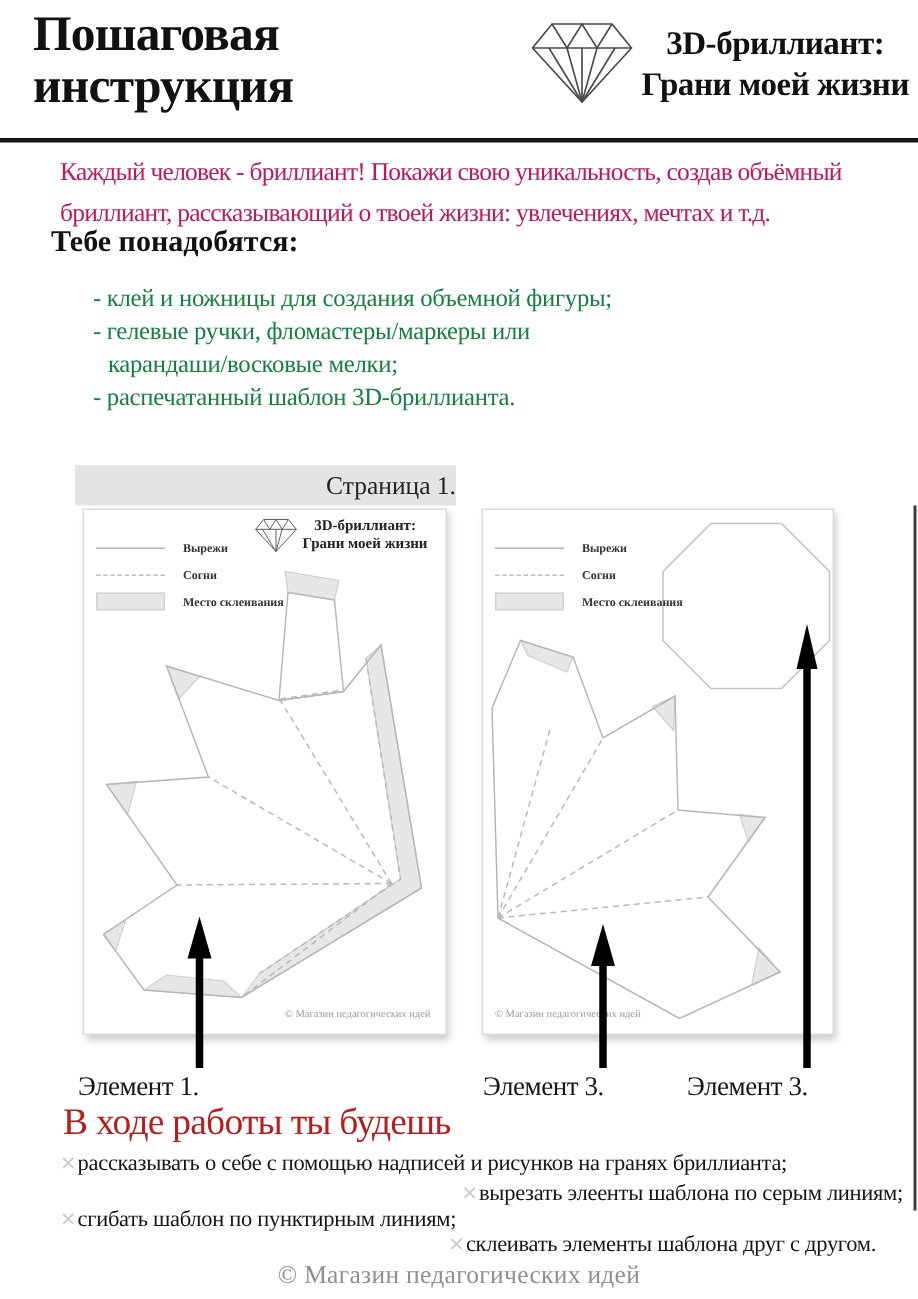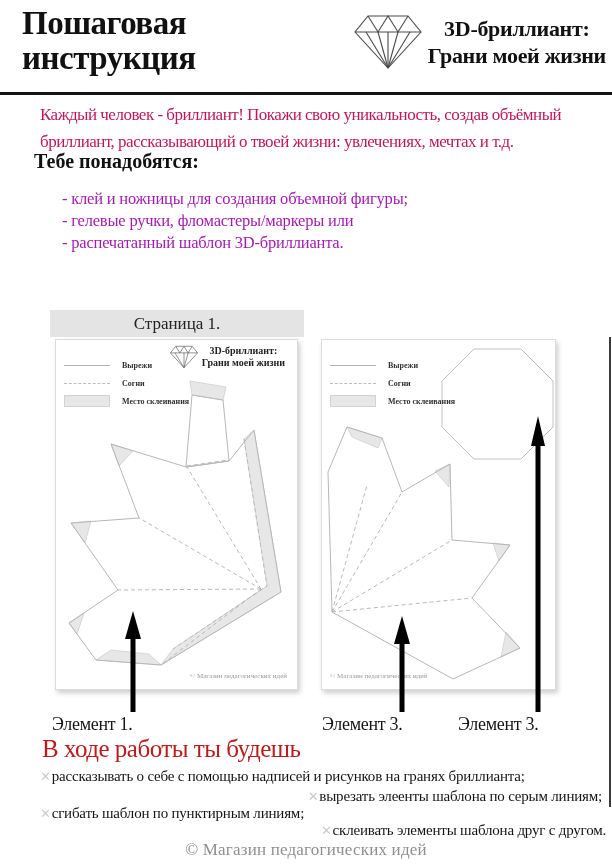--- a/index.html
+++ b/index.html
@@ -13,30 +13,30 @@
   .logo-text{text-align:center;font-weight:bold;font-size:22px;line-height:27px;
              letter-spacing:-0.3px;color:#111;white-space:nowrap;}
   .rule{position:absolute;left:0;top:92px;width:612px;height:3px;background:#151515;}
   .edge-line{position:absolute;left:609px;top:337px;width:2px;height:470px;background:#3c3c3c;}
 
   
   .intro{position:absolute;left:40px;top:101px;font-size:17px;line-height:27px;
          letter-spacing:-0.5px;white-space:nowrap;color:#be185d;}
   .needs-heading{position:absolute;left:34px;top:150px;font-size:20px;font-weight:bold;color:#111;}
   .needs{position:absolute;left:62px;top:188px;font-size:16.5px;line-height:22px;
-         letter-spacing:-0.2px;white-space:nowrap;color:#a21caf;}
+         letter-spacing:-0.2px;white-space:nowrap;color:#15803d;}
   .needs .cont{padding-left:10px;}
 
   .section-heading{position:absolute;left:0;top:278px;width:612px;text-align:center;
                    font-size:19px;font-weight:bold;color:#111;}
 
   
   .panel-bar{position:absolute;top:310px;height:27px;background:#e4e4e4;
              display:flex;align-items:center;justify-content:center;font-size:17px;color:#222;}
-  .bar-1{left:50px;width:254px;}
+  .bar-1{left:50px;width:254px;justify-content:flex-end;}
   .bar-2{left:316px;width:244px;}
   .page-box{position:absolute;top:339px;height:351px;background:#fff;border:1px solid #dcdcdc;
             box-shadow:2px 3px 5px rgba(0,0,0,0.20);box-sizing:border-box;}
   .box-1{left:55px;width:243px;}
   .box-2{left:321px;width:235px;}
 
   .legend{position:absolute;left:8px;top:16px;}
   .legend-row{display:flex;align-items:center;height:18px;}
   .sw{width:46px;}
   .sw-cut{border-top:1px solid #b3b3b3;}
@@ -56,21 +56,21 @@
   .arrows{position:absolute;left:0;top:0;pointer-events:none;z-index:6;}
 
   
   .el-label{position:absolute;top:714px;font-size:18px;letter-spacing:-0.3px;color:#161616;}
   .el-1{left:52px;} .el-2{left:322px;} .el-3{left:458px;}
   .work-heading{position:absolute;left:42px;top:735px;font-size:25px;letter-spacing:-0.5px;color:#b91c1c;}
   .work-line{position:absolute;font-size:15px;letter-spacing:-0.2px;white-space:nowrap;color:#141414;}
   .wl-1{left:40px;top:768px;}
   .wl-2{right:10px;top:788px;}
   .wl-3{left:40px;top:805px;}
-  .wl-4{right:6px;top:822px;margin-left:42px;}
+  .wl-4{right:28px;top:822px;margin-left:42px;}
   .xmark{color:#cbcbcb;font-size:13px;margin-right:1px;}
   .footer{position:absolute;left:0;top:840px;width:612px;text-align:center;
           font-size:17px;color:#8f8f8f;letter-spacing:0.2px;}
 </style>
 </head>
 <body>
 
 <div class="sheet">
 
   <div class="title">
@@ -102,20 +102,21 @@
 
   <div class="intro">
     <div>Каждый человек - бриллиант! Покажи свою уникальность, создав объёмный</div>
     <div>бриллиант, рассказывающий о твоей жизни: увлечениях, мечтах и т.д.</div>
   </div>
 
   <div class="needs-heading">Тебе понадобятся:</div>
   <div class="needs">
     <div>- клей и ножницы для создания объемной фигуры;</div>
     <div>- гелевые ручки, фломастеры/маркеры или</div>
+    <div class="cont">карандаши/восковые мелки;</div>
     <div>- распечатанный шаблон 3D-бриллианта.</div>
   </div>
 
 
   <div class="panel-bar bar-1">
     <span>Страница 1.</span>
   </div>
 
   <div class="page-box box-1">
     <svg class="net-svg" width="241" height="349" viewBox="0 0 241 349">

